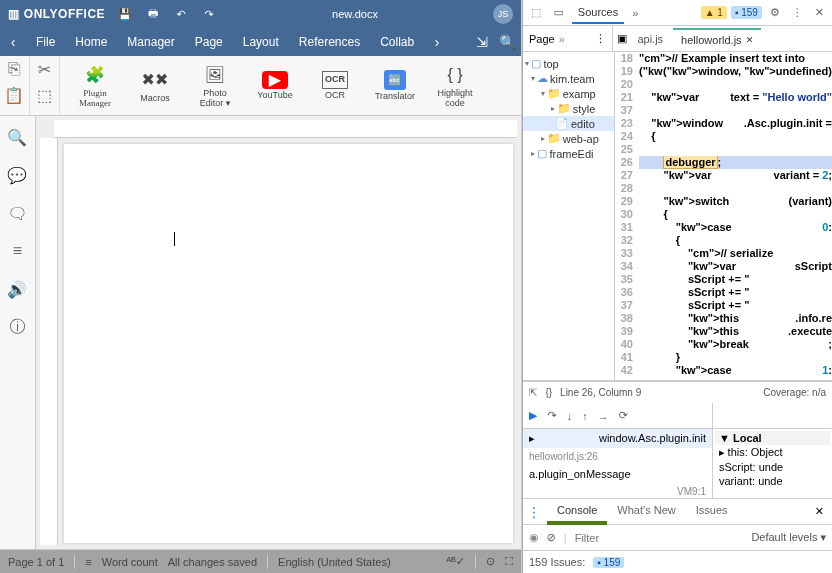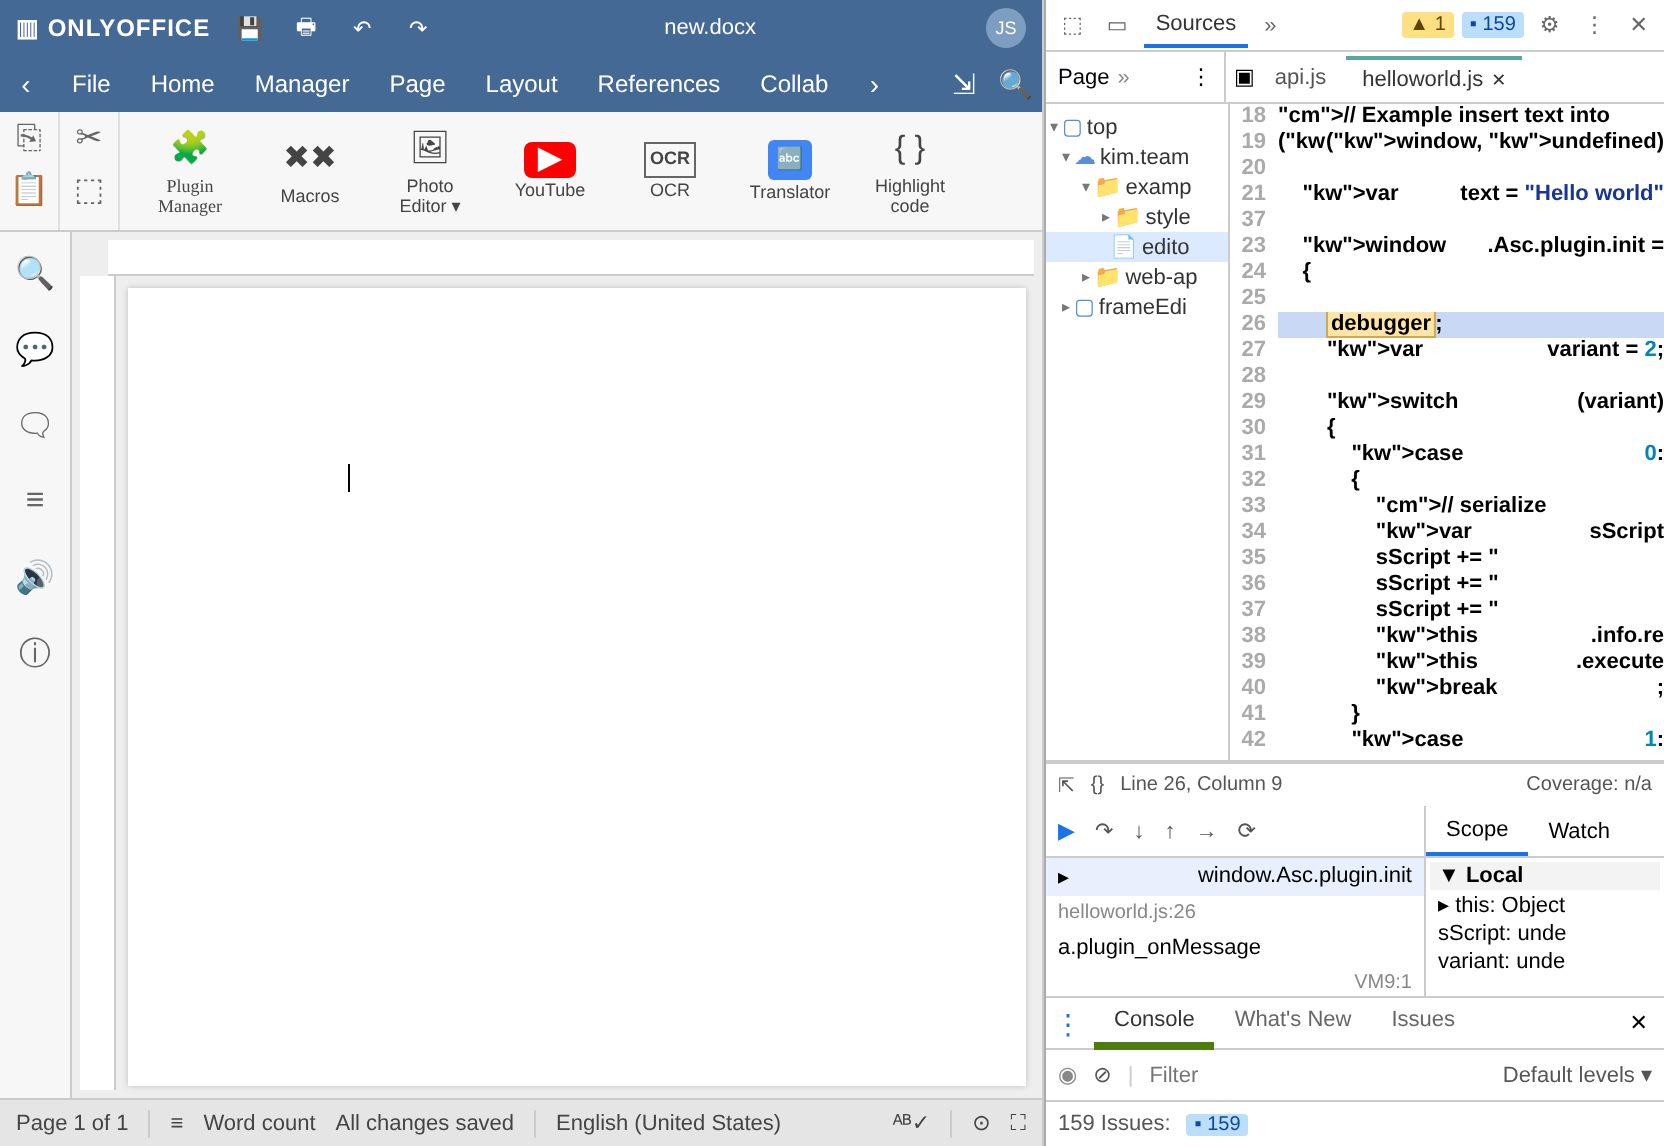--- a/index.html
+++ b/index.html
@@ -27,21 +27,21 @@
 .editor-area { flex:1; display:flex; overflow:hidden; }
 .left-rail { width:36px; background:#f7f7f7; border-right:1px solid #cbcbcb; display:flex; flex-direction:column; align-items:center; padding-top:12px; gap:20px; color:#666;}
 .left-rail div { cursor:pointer; width:18px; height:18px; display:flex; align-items:center; justify-content:center;}
 .doc-zone { flex:1; display:flex; flex-direction:column; background:#eee; overflow:hidden;}
 .ruler-h { height:18px; background:#fff; border-bottom:1px solid #ccc; margin:4px 4px 0 18px; font-size:7px; color:#555; position:relative; overflow:hidden;}
 .doc-body { flex:1; display:flex; overflow:hidden;}
 .ruler-v { width:18px; background:#fff; border-right:1px solid #ccc; margin:0 0 4px 4px;}
 .page { flex:1; background:#fff; margin:6px 8px 6px 6px; box-shadow:0 0 3px rgba(0,0,0,0.2); position:relative;}
 .caret { position:absolute; left:110px; top:88px; width:1px; height:14px; background:#000;}
 
-.statusbar { height:24px; background:#e5e5e5; border-top:1px solid #cbcbcb; display:flex; align-items:center; font-size:11px; color:#444; padding:0 8px; gap:10px;}
+.statusbar { height:24px; background:#a3a3a3; border-top:1px solid #cbcbcb; display:flex; align-items:center; font-size:11px; color:#444; padding:0 8px; gap:10px;}
 .statusbar .sep { width:1px; height:14px; background:#ccc;}
 .statusbar .flex { flex:1;}
 
 
 .dev { width:310px; height:573px; display:flex; flex-direction:column; font-size:11px; background:#fff; border-left:1px solid #aaa;}
 .dev-tabs { height:26px; border-bottom:1px solid #ccc; display:flex; align-items:center; padding:0 4px; gap:4px;}
 .dev-tabs .sp { flex:1;}
 .dev-tabs .tab { padding:4px 6px; cursor:pointer; color:#333;}
 .dev-tabs .tab.active { border-bottom:2px solid #1a73e8; color:#333; }
 .dev-tabs .badge { font-size:10px; padding:1px 4px; border-radius:2px;}
@@ -284,24 +284,20 @@
   </div>
   <div class="dbgbar">
     <div class="ctrls">
       <span class="play">▶</span>
       <span>↷</span>
       <span>↓</span>
       <span>↑</span>
       <span>→</span>
       <span>⟳</span>
     </div>
-    <div class="scopetabs" id="scopetabs">
-        <div class="st active">Scope</div>
-        <div class="st">Watch</div>
-      </div>
   </div>
   <div class="dbgbody">
     <div class="callstack" id="cstack">
         <div class="row sel">▸ <span>window.Asc.plugin.init</span></div>
         <div class="row" style="justify-content: flex-start;">
           <span class="loc">helloworld.js:26</span>
         </div>
         <div class="row">
           <span>a.plugin_onMessage</span>
         </div>

